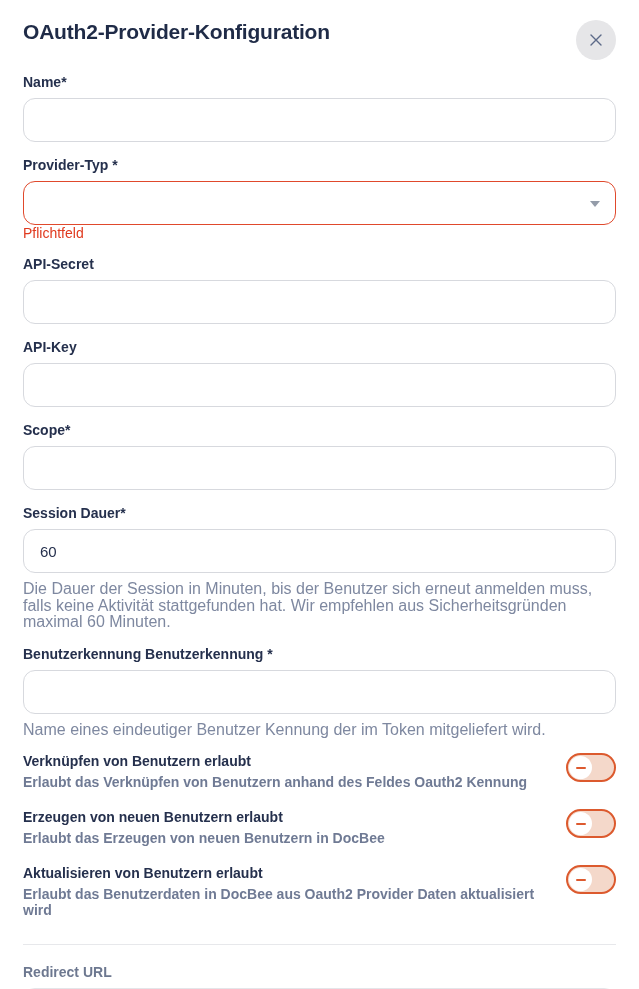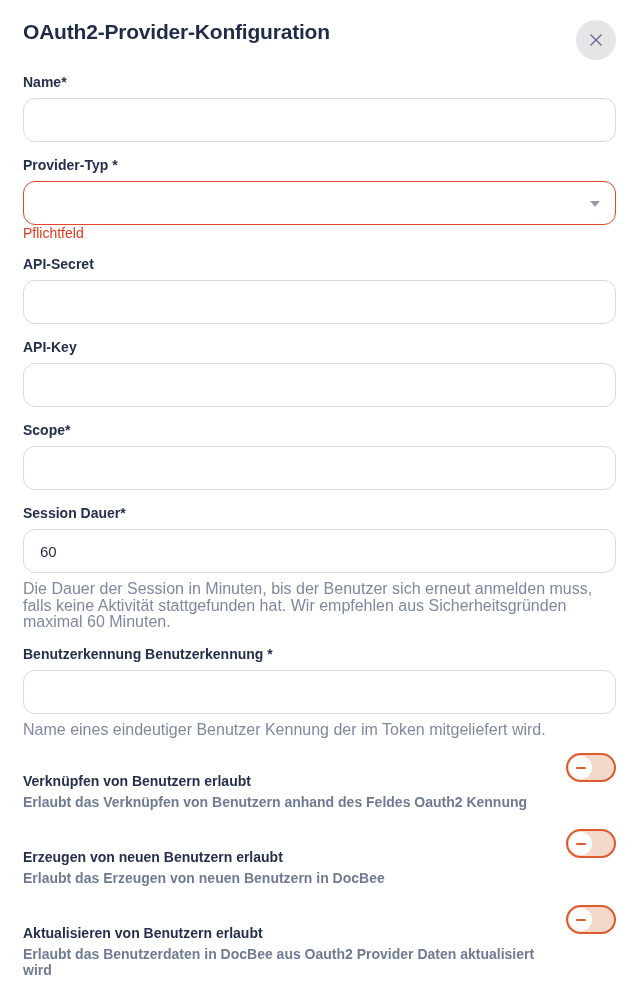--- a/index.html
+++ b/index.html
@@ -84,21 +84,21 @@
     color: #7e88a0;
   }
 
   
   .toggle-row {
     display: flex;
     align-items: flex-start;
     justify-content: space-between;
     margin-bottom: 19px;
   }
-  .toggle-text { flex: 1 1 auto; padding-right: 16px; margin-top: 20px; }
+  .toggle-text { flex: 1 1 auto; padding-right: 16px; }
   .toggle-label {
     font-size: 14px;
     font-weight: 700;
     color: #25304d;
     margin-bottom: 5px;
   }
   .toggle-desc {
     font-size: 14px;
     color: #6f7a94;
     font-weight: bold;

